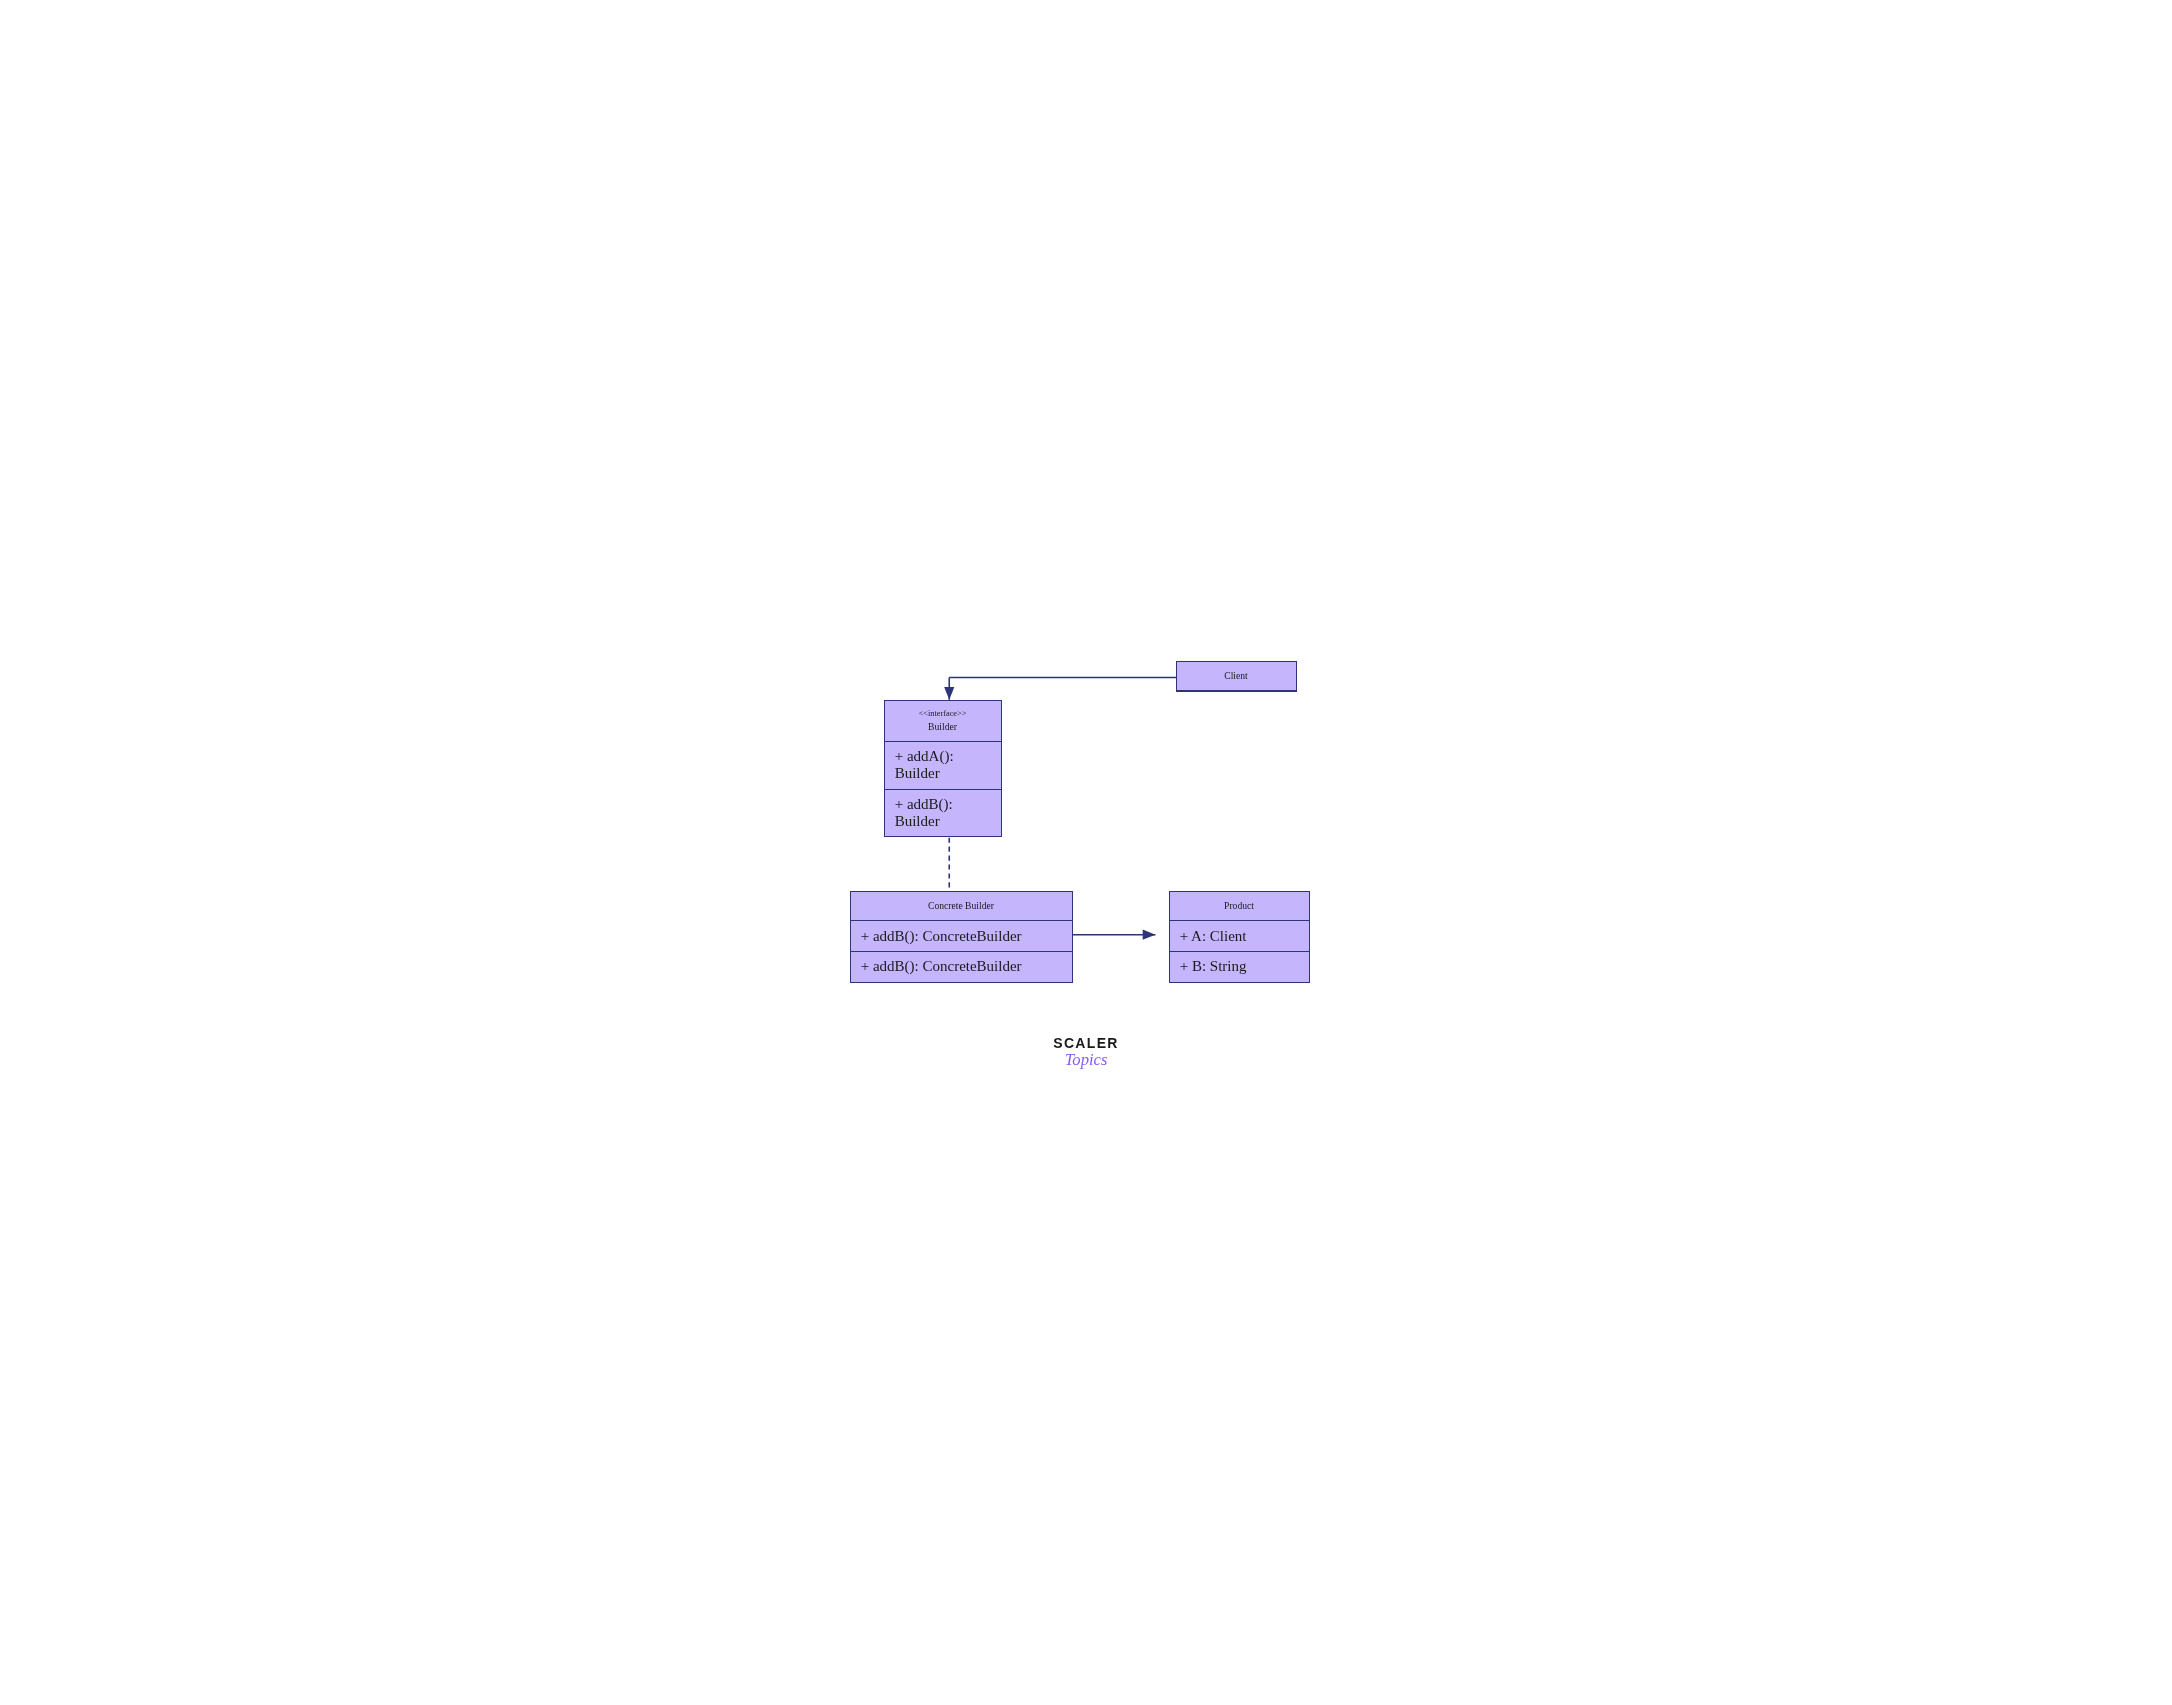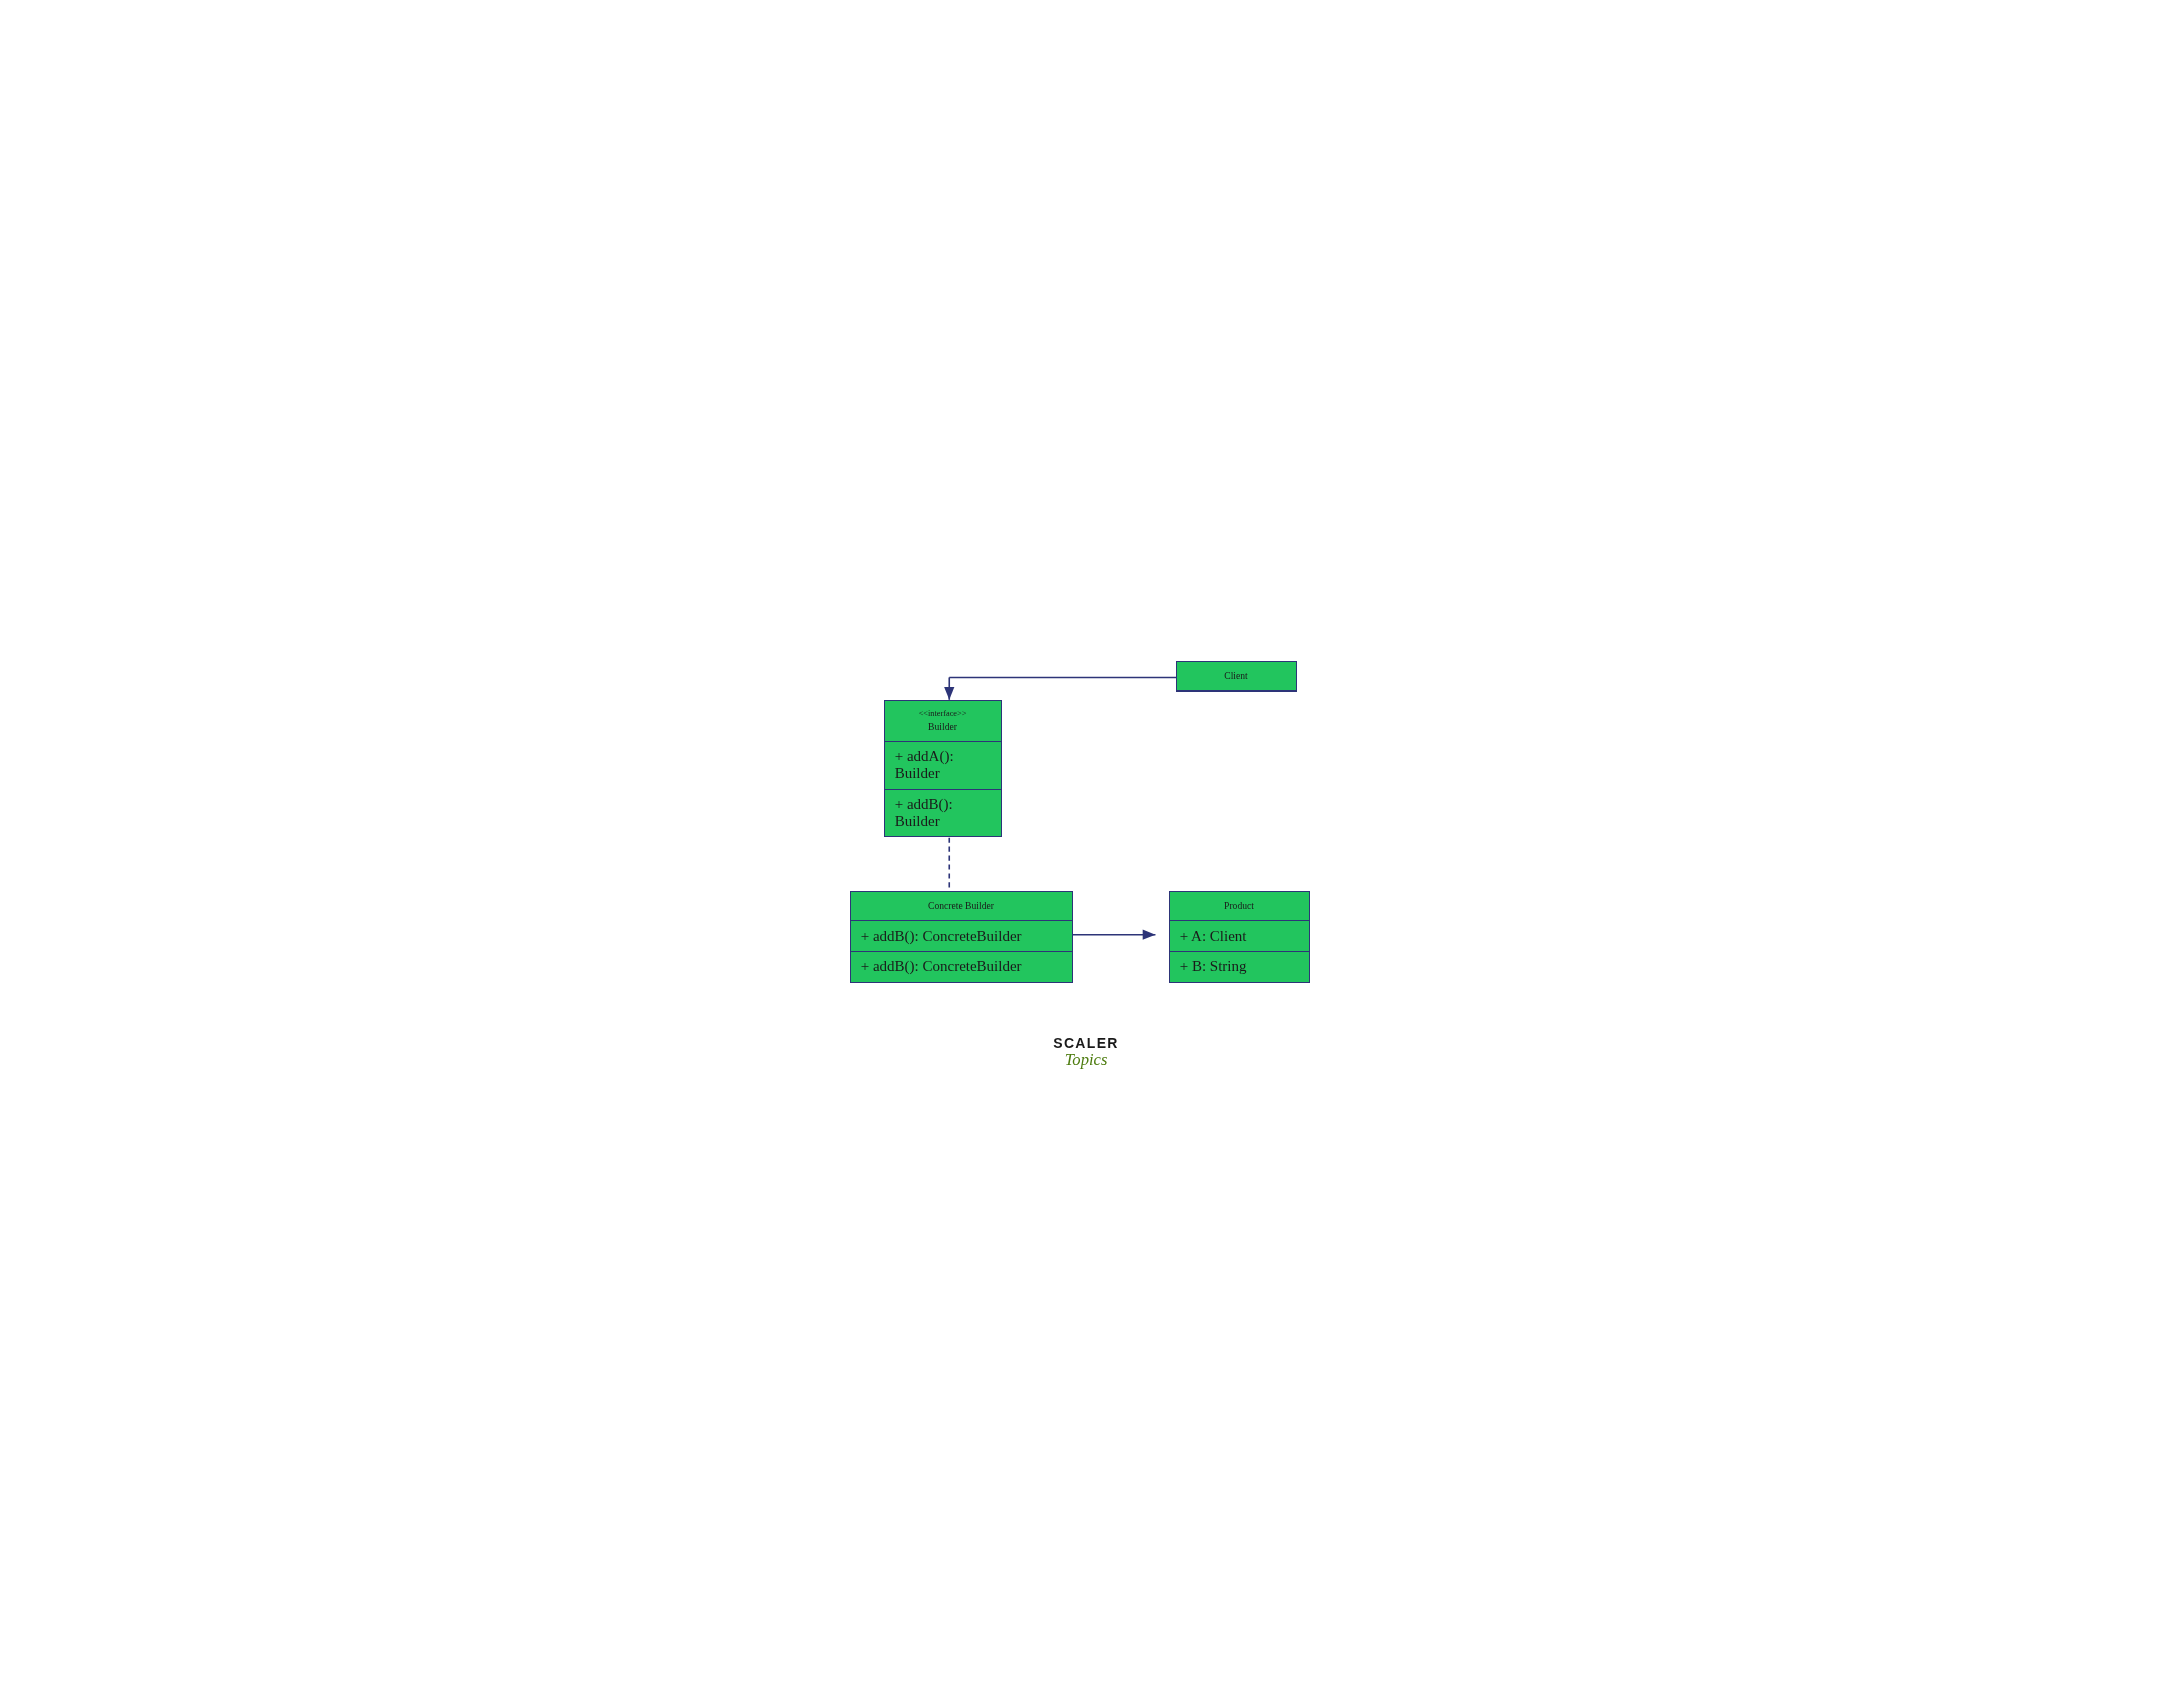--- a/index.html
+++ b/index.html
@@ -17,21 +17,21 @@
     .diagram-container {
       position: relative;
       width: 549px;
       height: 460px;
     }
 
     
     .uml-box {
       position: absolute;
       border: 1.3px solid #2d3478;
-      background: #22c55e;
+      background: #c4b5fd;
       font-size: 9.6px;
       color: #1a1a1a;
     }
 
     .uml-box .header {
       text-align: center;
       padding: 7.7px 10.2px;
       border-bottom: 1.3px solid #2d3478;
       font-size: 9.6px;
       line-height: 1.4;
@@ -107,21 +107,21 @@
       color: #1a1a1a;
       letter-spacing: 1.3px;
       display: block;
       margin-top: 17px;
     }
 
     .logo .topics {
       font-family: 'Georgia', serif;
       font-style: italic;
       font-size: 16.6px;
-      color: #4d7c0f;
+      color: #8b5cf6;
       display: block;
     }
   </style>
 </head>
 <body>
 
 <div class="diagram-container">
 
   <svg class="arrows-svg" viewBox="0 0 860 720" width="549" height="460">
 

